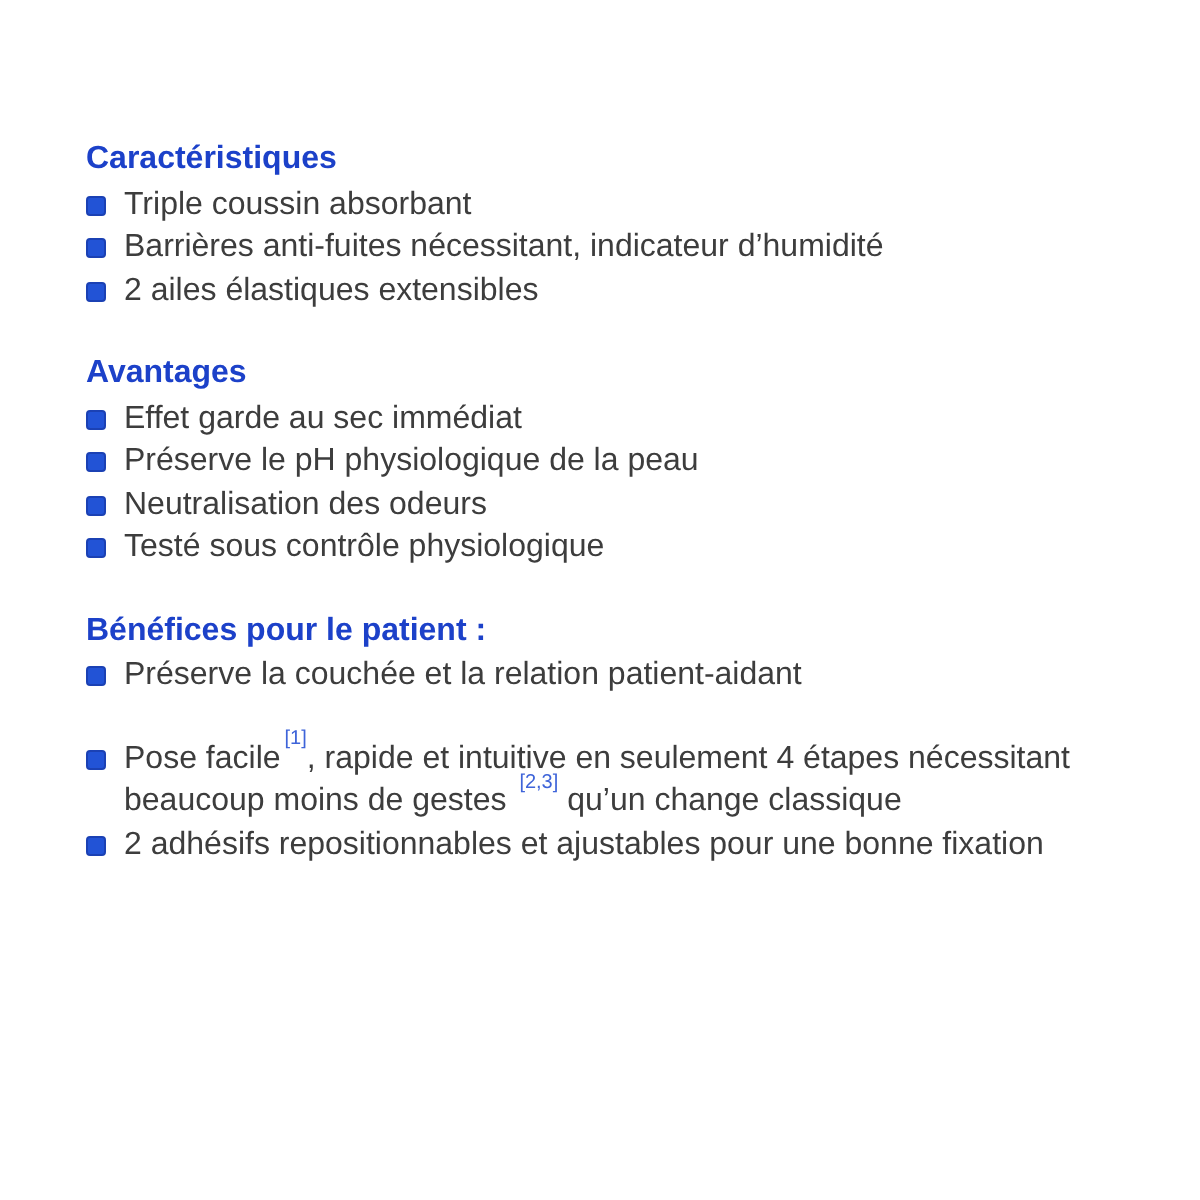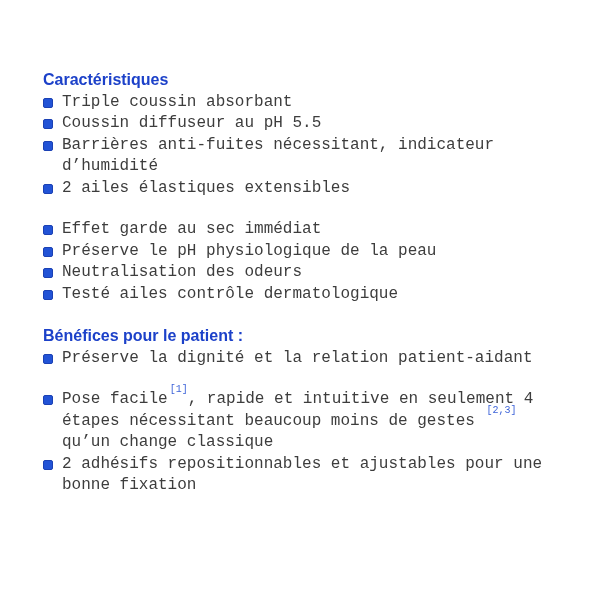--- a/index.html
+++ b/index.html
@@ -45,21 +45,20 @@
     height: 10px;
     margin: 6px 9px 0 0;
     background: #2253d6;
     border: 1px solid #1b41b4;
     box-sizing: border-box;
     border-radius: 2px;
   }
   .txt {
     flex: 1 1 auto;
     min-width: 0;
-    font-family: Liberation Mono, monospace;
   }
   .ref {
     font-size: 10px;
     line-height: 0;
     font-weight: 400;
     color: #3e64d9;
     position: relative;
     top: -5px;
     margin-left: 2px;
   }
@@ -71,60 +70,57 @@
 
   <section class="sec">
     <h2 class="heading">Caractéristiques</h2>
     <ul class="list">
       <li class="item">
           <span class="bullet"></span>
           <span class="txt">Triple coussin absorbant</span>
         </li>
       <li class="item">
           <span class="bullet"></span>
-          <span class="txt">Coussin diffuseur au pH 5.5</span>
-        </li>
-      <li class="item">
-          <span class="bullet"></span>
           <span class="txt">Barrières anti-fuites nécessitant, indicateur d’humidité</span>
         </li>
       <li class="item">
           <span class="bullet"></span>
           <span class="txt">2 ailes élastiques extensibles</span>
         </li>
     </ul>
   </section>
 
   <section class="sec">
+    <h2 class="heading">Avantages</h2>
     <ul class="list">
       <li class="item">
           <span class="bullet"></span>
           <span class="txt">Effet garde au sec immédiat</span>
         </li>
       <li class="item">
           <span class="bullet"></span>
           <span class="txt">Préserve le pH physiologique de la peau</span>
         </li>
       <li class="item">
           <span class="bullet"></span>
           <span class="txt">Neutralisation des odeurs</span>
         </li>
       <li class="item">
           <span class="bullet"></span>
-          <span class="txt">Testé ailes contrôle dermatologique</span>
+          <span class="txt">Testé sous contrôle physiologique</span>
         </li>
     </ul>
   </section>
 
   <section class="sec">
     <h2 class="heading">Bénéfices pour le patient :</h2>
     <ul class="list">
       <li class="item">
           <span class="bullet"></span>
-          <span class="txt">Préserve la dignité et la relation patient-aidant</span>
+          <span class="txt">Préserve la couchée et la relation patient-aidant</span>
         </li>
     </ul>
   </section>
 
   <section class="sec">
     <ul class="list">
       <li class="item">
           <span class="bullet"></span>
           <span class="txt"><span>Pose facile</span><sup class="ref">[1]</sup><span>, rapide et intuitive en seulement 4 étapes nécessitant beaucoup moins de gestes </span><sup class="ref">[2,3]</sup><span> qu’un change classique</span></span>
         </li>

